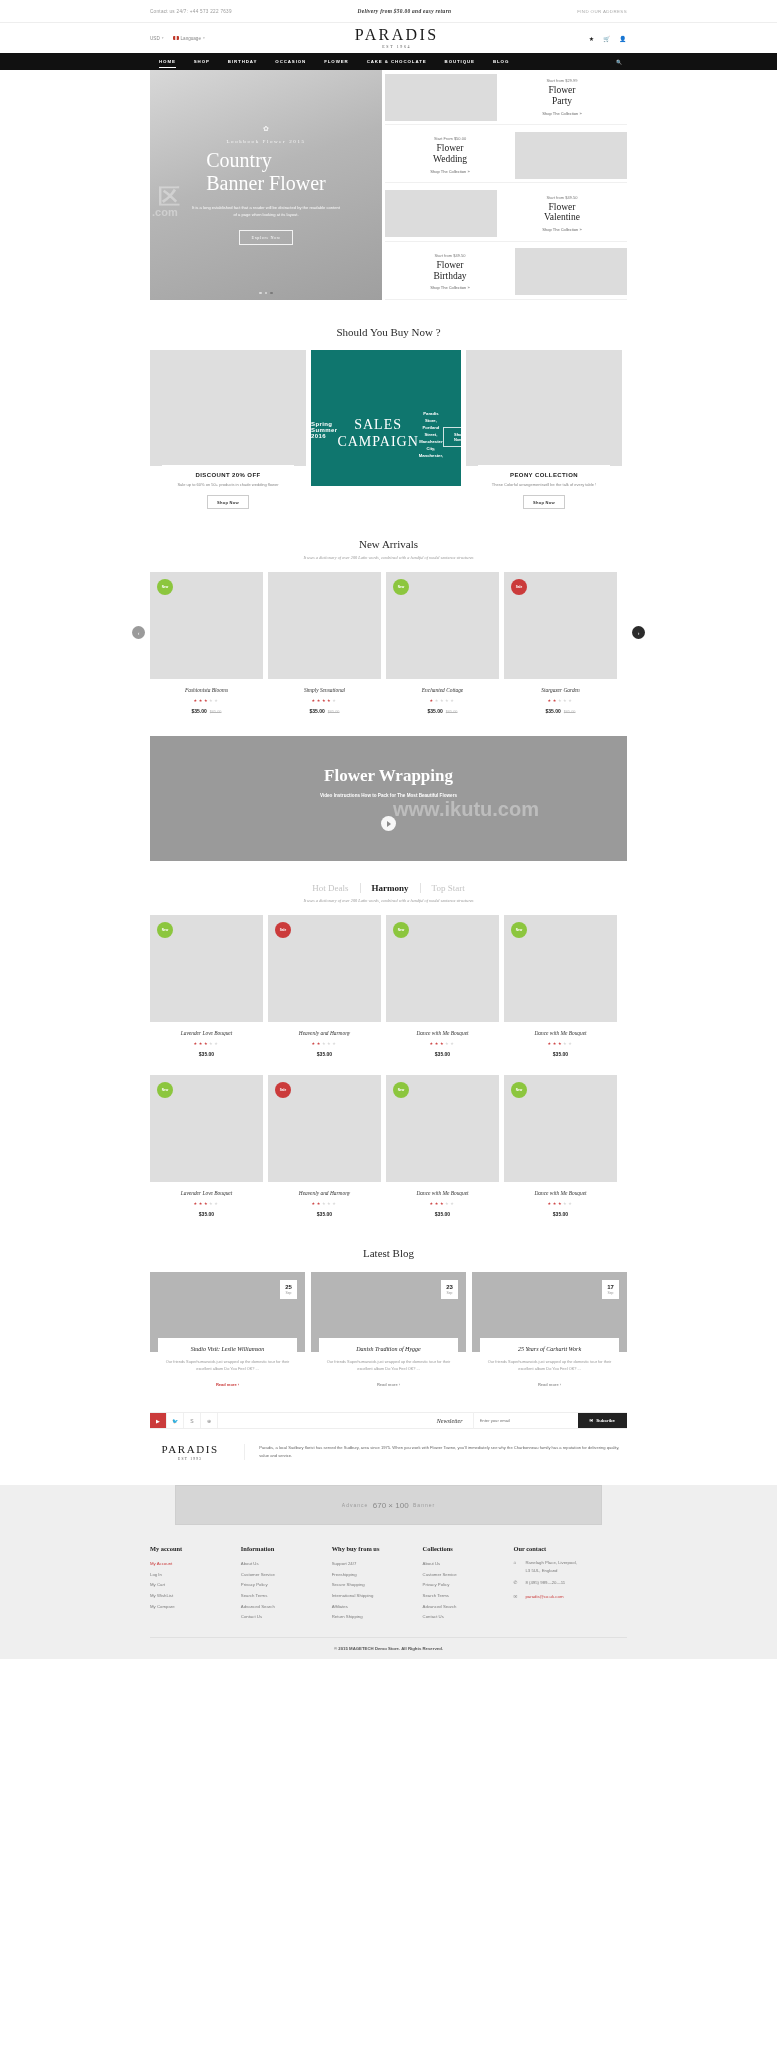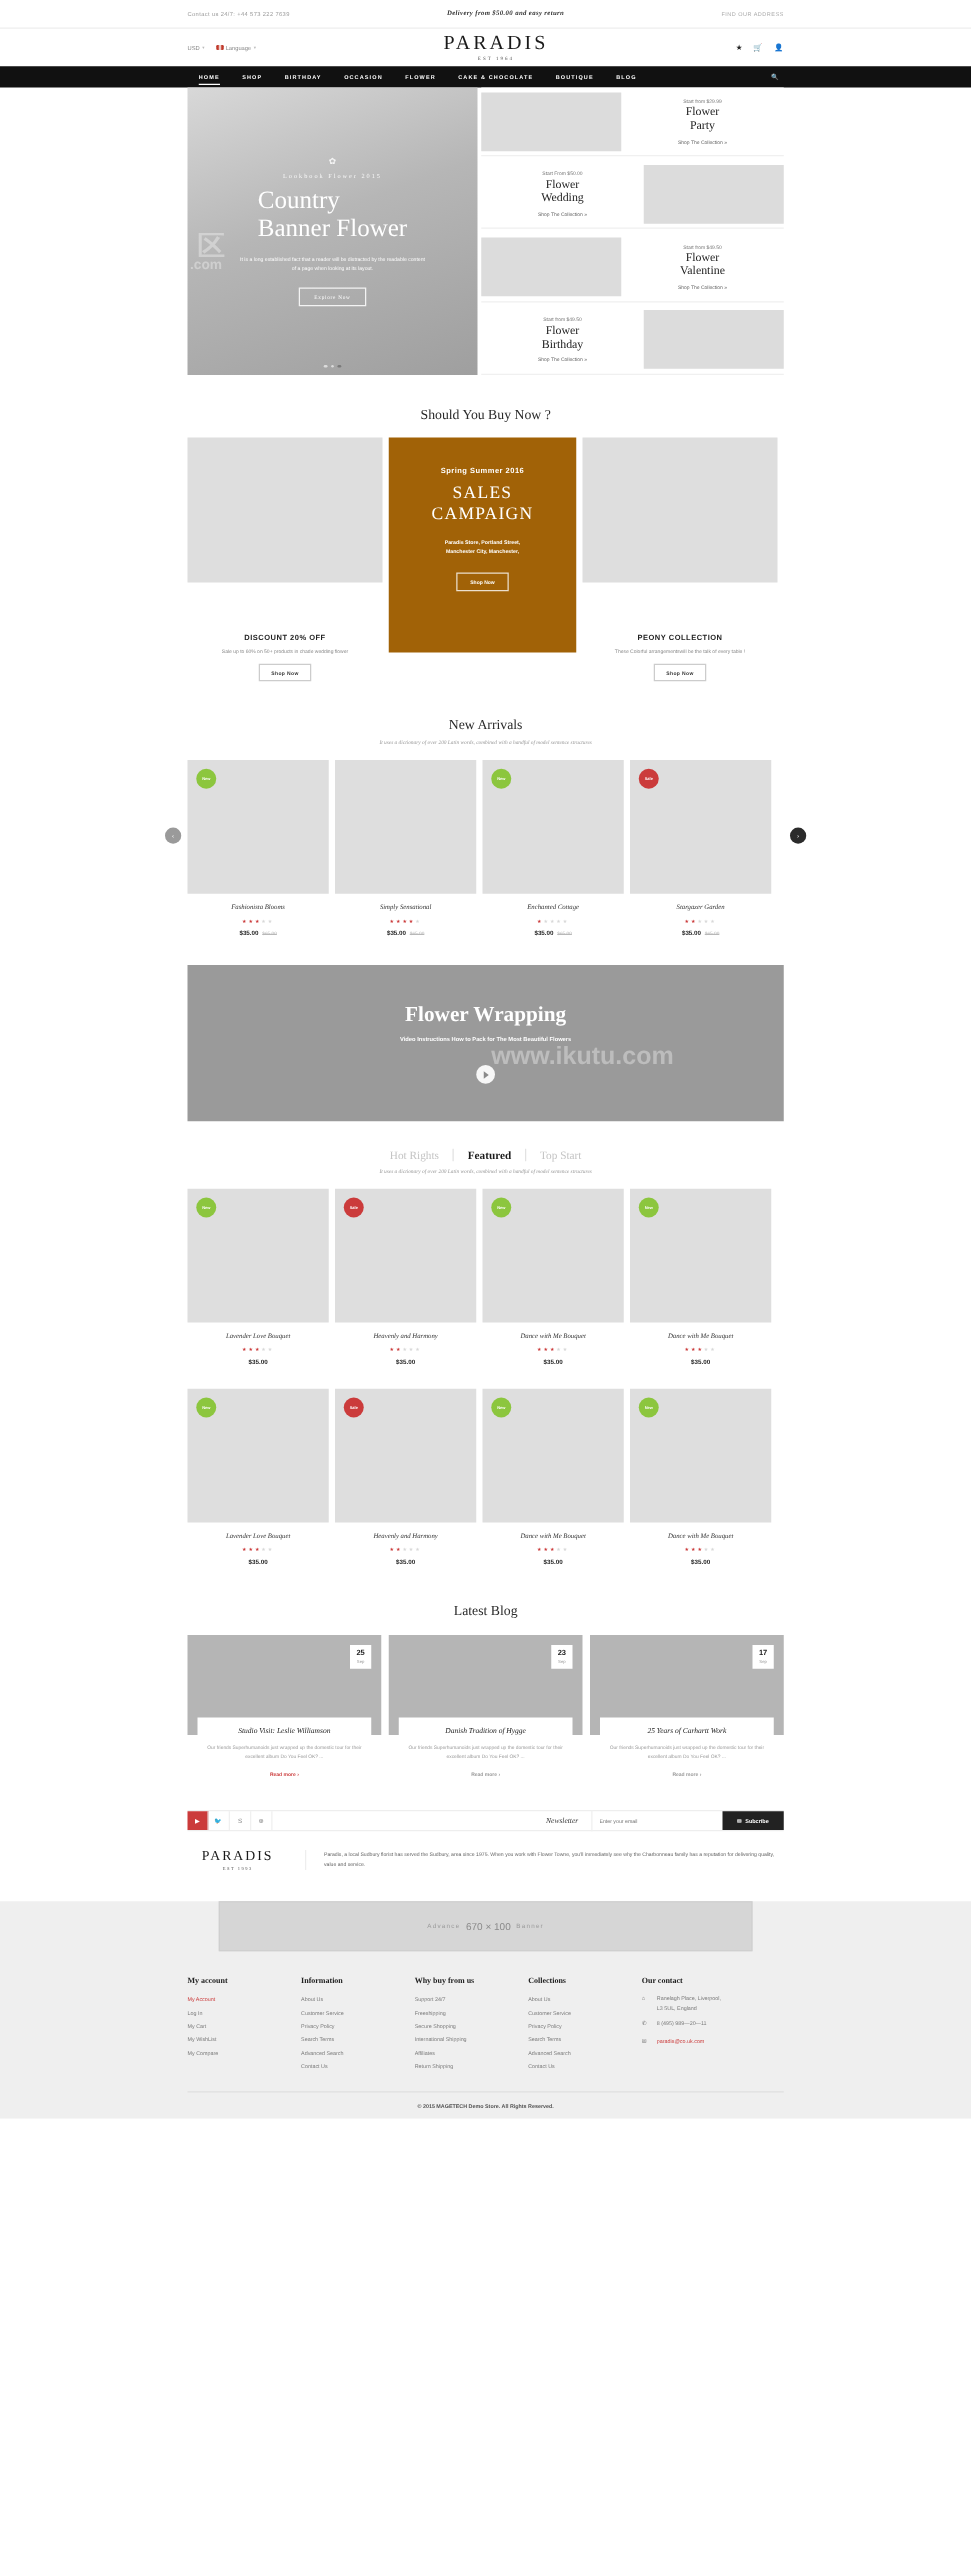--- a/index.html
+++ b/index.html
@@ -71,22 +71,22 @@
   
   .buy-row { display:flex; gap:5px; margin-top:12px; }
   .buy-card { position:relative; }
   .buy-side { width:156px; }
   .buy-side .ph { height:116px; background:#dedede; }
   .buy-cap { position:absolute; left:12px; right:12px; bottom:-32px; background:#fff; padding:7px 5px 9px; text-align:center; }
   .buy-cap h4 { font-size:6px; letter-spacing:.4px; color:#222; font-weight:bold; }
   .buy-cap p { font-size:4px; color:#888; line-height:1.7; margin-top:4px; }
   .btn-ghost { display:inline-block; border:1px solid #ccc; font-size:4px; font-weight:bold;
      color:#333; padding:3.5px 9px; margin-top:6px; letter-spacing:.3px; }
-  .buy-mid { width:150px; background:#a16207; height:172px; color:#fff;
-     display:flex; flex-direction:column; align-items:center; padding-top:24px; }
+  .buy-mid { width:150px; background:#0f766e; height:136px; color:#fff;
+     display:flex; flex-direction:row; align-items:center; padding-top:24px; }
   .buy-mid .s1 { font-size:6px; font-weight:bold; letter-spacing:.4px; }
   .buy-mid .s2 { font-family:"Liberation Serif",serif; font-size:14px; line-height:1.2;
      text-align:center; margin-top:7px; letter-spacing:1px; }
   .buy-mid .s3 { font-size:4.2px; font-weight:bold; text-align:center; line-height:1.7; margin-top:9px; }
   .btn-ghost-w { border:1px solid rgba(255,255,255,.8); color:#fff; font-size:4px;
      padding:4px 10px; margin-top:14px; font-weight:bold; }
 
   
   .prod-row { display:flex; gap:5px; margin-top:12px; }
   .prod { width:113px; }
@@ -362,23 +362,23 @@
     <p>Video Instructions How to Pack for The Most Beautiful Flowers</p>
     <div class="play">
         <i></i>
       </div>
     <span class="wm" style="left:243px;top:62px;font-size:20px;">www.ikutu.com</span>
   </div>
 </div>
 
 <div class="wrap">
   <div class="tabs" id="tab-list">
-      <div class="tab">Hot Rights</div>
+      <div class="tab">Hot Deals</div>
       <div class="tab-div"></div>
-      <div class="tab active">Featured</div>
+      <div class="tab active">Harmony</div>
       <div class="tab-div"></div>
       <div class="tab">Top Start</div>
     </div>
   <div class="sec-sub">It uses a dictionary of over 200 Latin words, combined with a handful of model sentence structures</div>
   <div class="prod-row" id="feat-row1">
       <div class="prod">
     <div class="prod-img">
           <div class="badge new">New</div>
         </div>
     <div class="prod-name">Lavender Love Bouquet</div>

